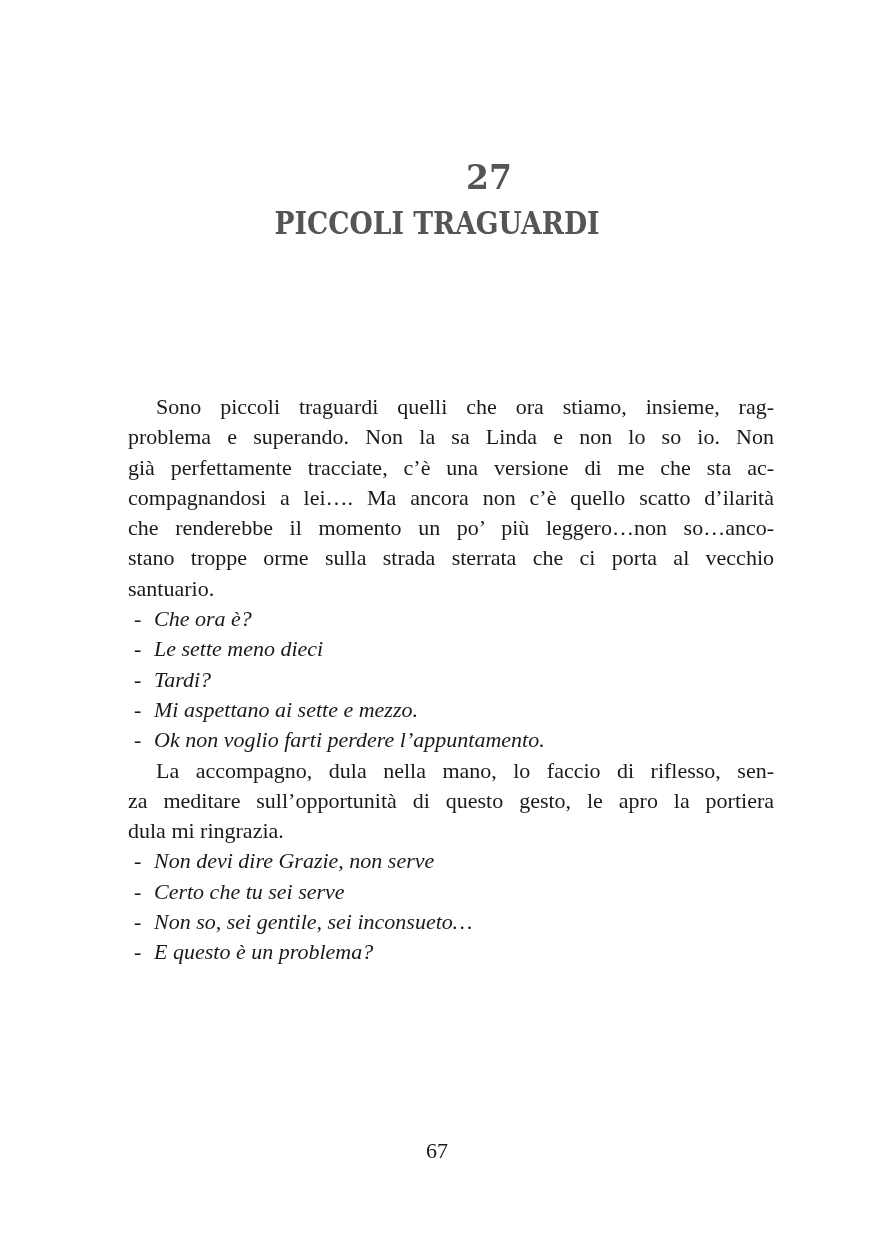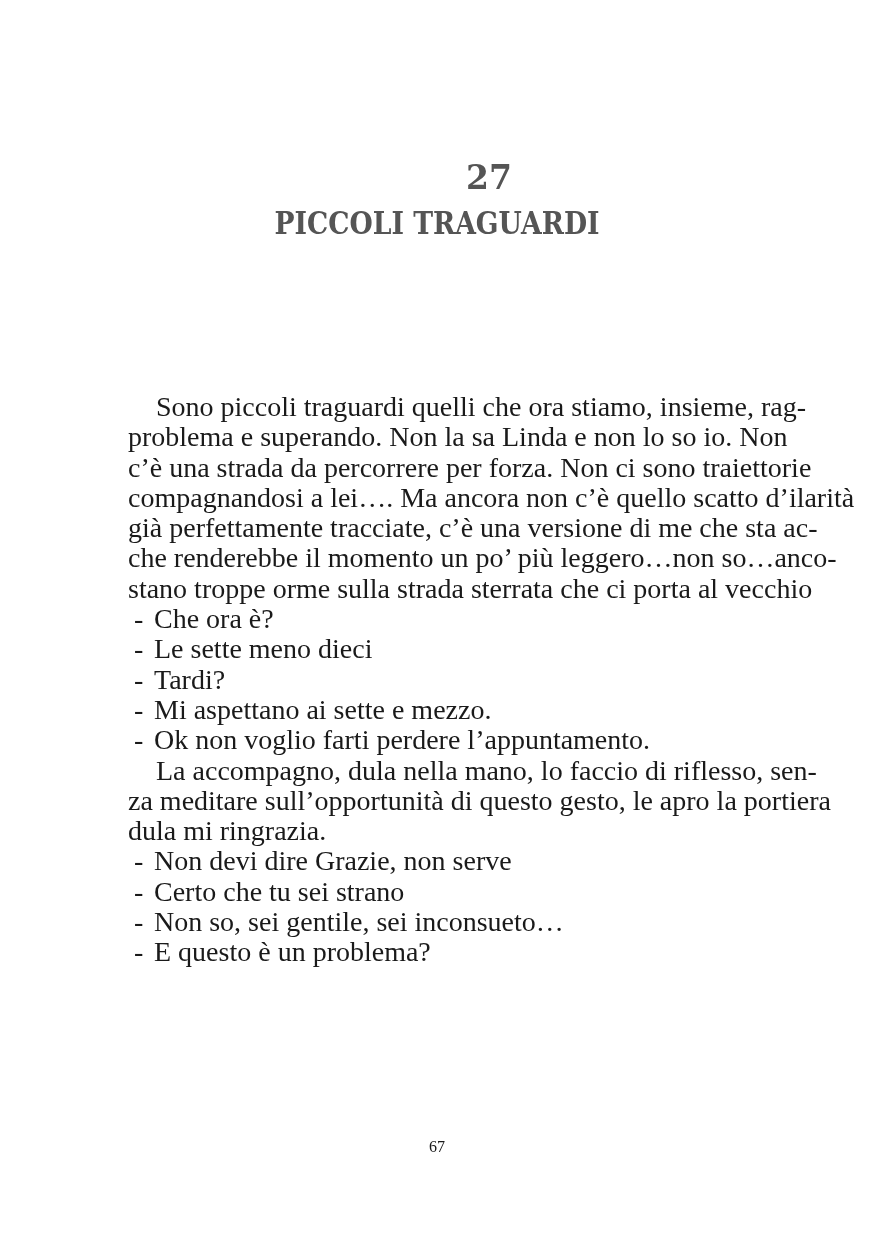--- a/index.html
+++ b/index.html
@@ -41,21 +41,21 @@
       color: #555555;
       line-height: 44px;
       transform: scaleX(0.86);
       transform-origin: center;
     }
     .body-text {
       position: absolute;
       top: 392px;
       left: 128px;
       width: 646px;
-      font-size: 28px;
+      font-size: 22px;
       line-height: 30.3px;
       color: #1a1a1a;
     }
     .line {
       display: block;
       white-space: nowrap;
       text-align: justify;
       text-align-last: justify;
       height: 30.3px;
     }
@@ -69,46 +69,47 @@
       display: block;
       white-space: nowrap;
       height: 30.3px;
       padding-left: 6px;
     }
     .dash {
       display: inline-block;
       width: 20px;
     }
     .dialogue .speech {
+      font-style: italic;
     }
     .page-number {
       position: absolute;
       top: 1138px;
       left: 0;
       width: 874px;
       text-align: center;
-      font-size: 16px;
+      font-size: 22px;
       color: #1a1a1a;
     }
   </style>
 </head>
 <body>
 
 <div class="chapter-number">27</div>
 <div class="chapter-title">PICCOLI TRAGUARDI</div>
 
 <div class="body-text">
   <div>
     <span class="line indent">Sono piccoli traguardi quelli che ora stiamo, insieme, rag-</span>
     <span class="line">problema e superando. Non la sa Linda e non lo so io. Non</span>
-    <span class="line">c’è una strada da percorrere per forza. Non ci sono traiettorie</span>
+    <span class="line">già perfettamente tracciate, c’è una versione di me che sta ac-</span>
     <span class="line">compagnandosi a lei…. Ma ancora non c’è quello scatto d’ilarità</span>
-    <span class="line">già perfettamente tracciate, c’è una versione di me che sta ac-</span>
     <span class="line">che renderebbe il momento un po’ più leggero…non so…anco-</span>
     <span class="line">stano troppe orme sulla strada sterrata che ci porta al vecchio</span>
+    <span class="line last">santuario.</span>
   </div>
 
   <div>
     <div class="dialogue">
       <span class="dash">-</span><span class="speech">Che ora è?</span>
     </div>
     <div class="dialogue">
       <span class="dash">-</span><span class="speech">Le sette meno dieci</span>
     </div>
     <div class="dialogue">
@@ -126,21 +127,21 @@
     <span class="line indent">La accompagno, dula nella mano, lo faccio di riflesso, sen-</span>
     <span class="line">za meditare sull’opportunità di questo gesto, le apro la portiera</span>
     <span class="line last">dula mi ringrazia.</span>
   </div>
 
   <div>
     <div class="dialogue">
       <span class="dash">-</span><span class="speech">Non devi dire Grazie, non serve</span>
     </div>
     <div class="dialogue">
-      <span class="dash">-</span><span class="speech">Certo che tu sei strano</span>
+      <span class="dash">-</span><span class="speech">Certo che tu sei serve</span>
     </div>
     <div class="dialogue">
       <span class="dash">-</span><span class="speech">Non so, sei gentile, sei inconsueto…</span>
     </div>
     <div class="dialogue">
       <span class="dash">-</span><span class="speech">E questo è un problema?</span>
     </div>
   </div>
 </div>
 

